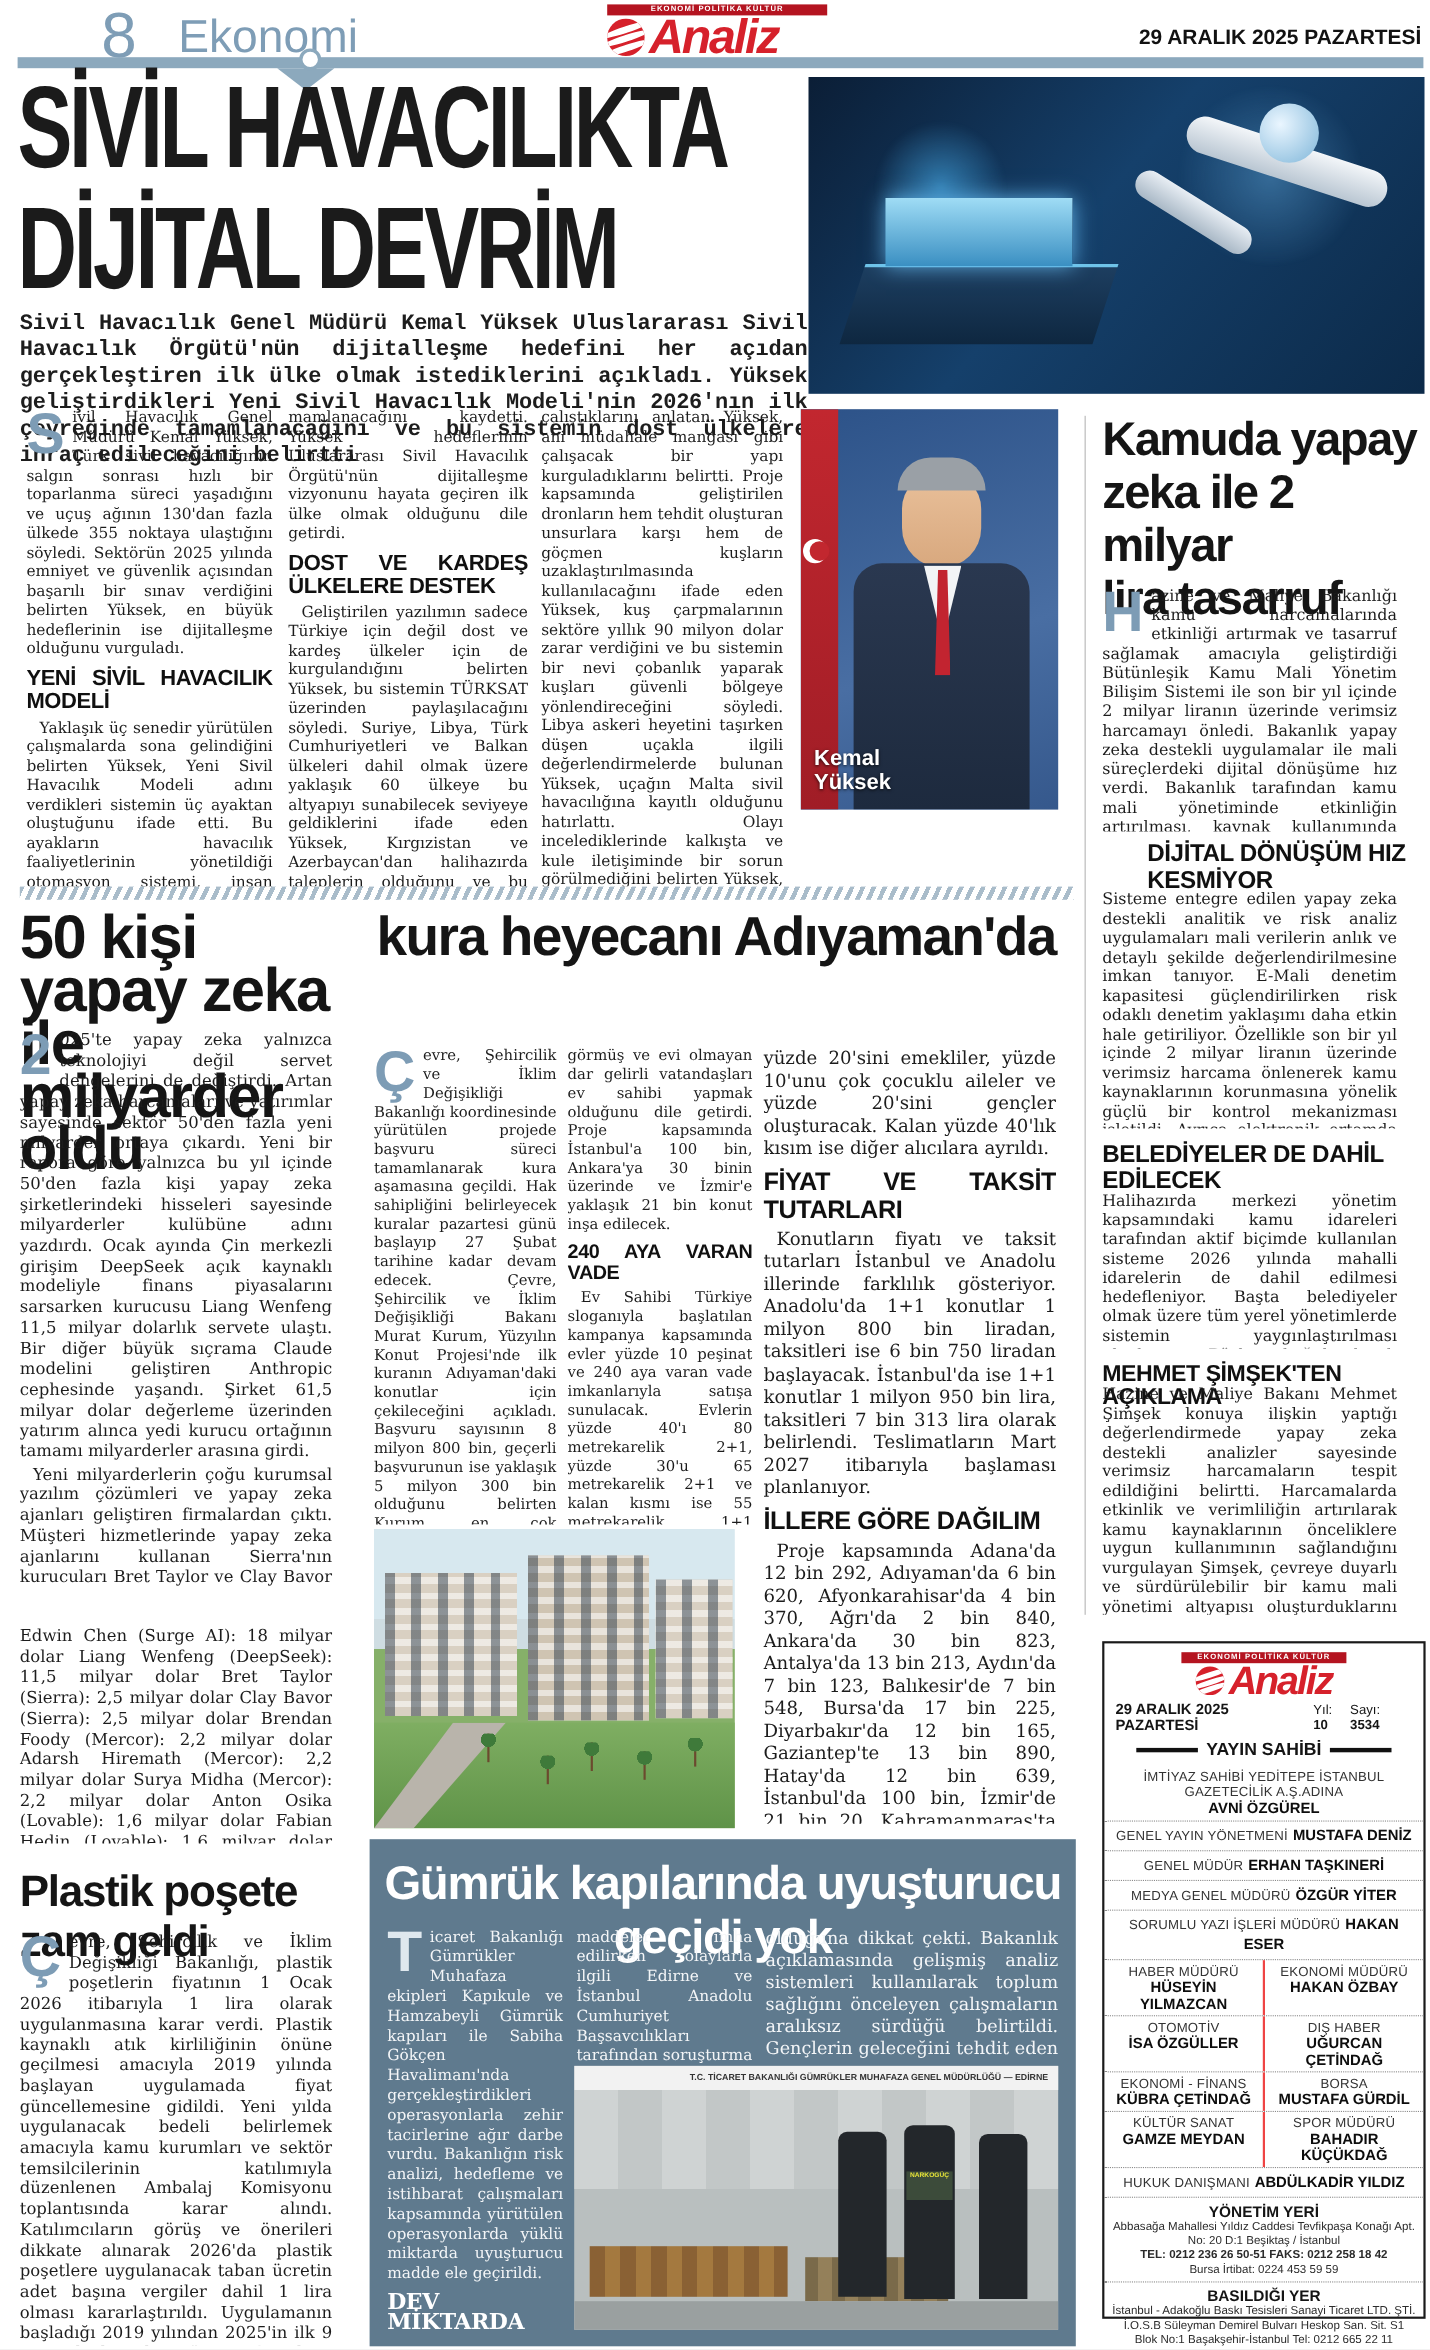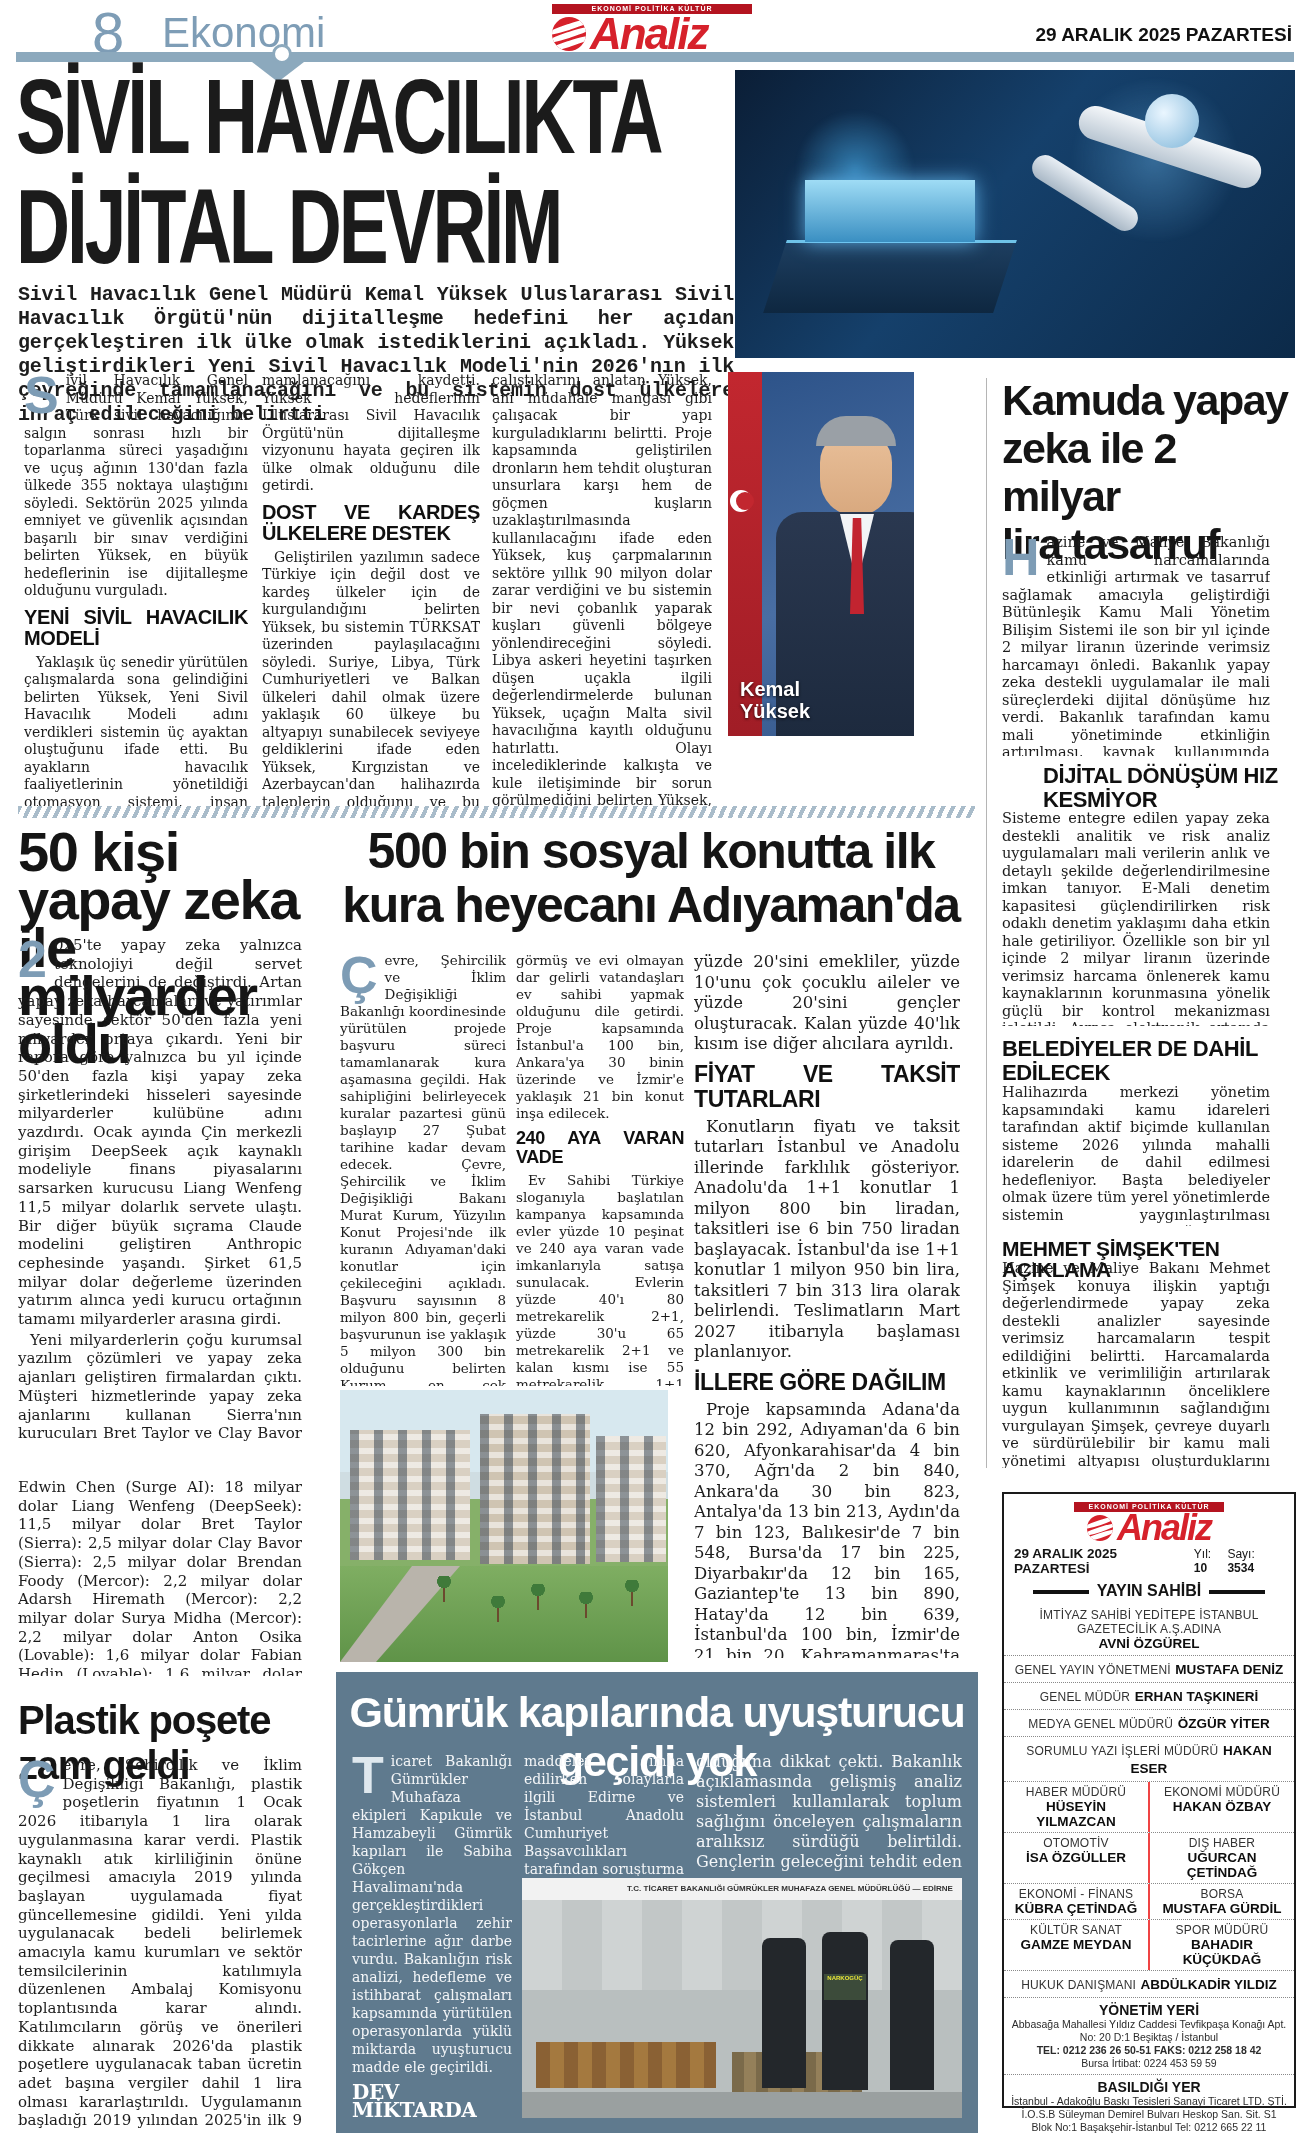--- a/index.html
+++ b/index.html
@@ -111,21 +111,21 @@
   <div class="abs bod colcut" style="left:262px;top:372px;width:218px;height:434px;">
     <p class="noind">mamlanacağını kaydetti. Yüksek hedeflerinin Uluslararası Sivil Havacılık Örgütü'nün dijitalleşme vizyonunu hayata geçiren ilk ülke olmak olduğunu dile getirdi.</p>
     <div class="h3">DOST VE KARDEŞ ÜLKELERE DESTEK</div>
     <p>Geliştirilen yazılımın sadece Türkiye için değil dost ve kardeş ülkeler için de kurgulandığını belirten Yüksek, bu sistemin TÜRKSAT üzerinden paylaşılacağını söyledi. Suriye, Libya, Türk Cumhuriyetleri ve Balkan ülkeleri dahil olmak üzere yaklaşık 60 ülkeye bu altyapıyı sunabilecek seviyeye geldiklerini ifade eden Yüksek, Kırgızistan ve Azerbaycan'dan halihazırda taleplerin olduğunu ve bu adımın Türkiye için önemli bir yumuşak güç unsuru oluşturduğunu vurguladı.</p>
 
   </div>
   <div class="abs bod colcut" style="left:492px;top:372px;width:220px;height:434px;">
     <p class="noind">çalıştıklarını anlatan Yüksek, ani müdahale mangası gibi çalışacak bir yapı kurguladıklarını belirtti. Proje kapsamında geliştirilen dronların hem tehdit oluşturan unsurlara karşı hem de göçmen kuşların uzaklaştırılmasında kullanılacağını ifade eden Yüksek, kuş çarpmalarının sektöre yıllık 90 milyon dolar zarar verdiğini ve bu sistemin bir nevi çobanlık yaparak kuşları güvenli bölgeye yönlendireceğini söyledi. Libya askeri heyetini taşırken düşen uçakla ilgili değerlendirmelerde bulunan Yüksek, uçağın Malta sivil havacılığına kayıtlı olduğunu hatırlattı. Olayı incelediklerinde kalkışta ve kule iletişiminde bir sorun görülmediğini belirten Yüksek, pilotun belli bir süreden sonra elektrik arızasından bahsettiğini aktardı. Son dakikalarda telsiz konuşmalarında cızırtı duyulduğunu ifade eden Yüksek, olayın kesin nedeninin kara kutu incelemesi sonucunda ortaya çıkacağını sözlerine ekledi.</p>
   </div>
 
-  <div class="abs kphoto" style="left:728px;top:372px;width:186px;height:364px;">
+  <div class="abs kphoto" style="left:728px;top:372px;width:234px;height:364px;">
     <div class="abs" style="left:0;top:0;width:34px;height:100%;background:linear-gradient(#c2272f,#a01d26);"></div>
     <div class="abs" style="left:8px;top:120px;width:18px;height:18px;border-radius:50%;background:#c2272f;box-shadow:-4px 0 0 2px #fff;"></div>
     <div class="abs" style="left:92px;top:58px;width:72px;height:86px;border-radius:36px 36px 40px 40px;background:linear-gradient(#e9c09a,#d8a87e);"></div>
     <div class="abs" style="left:88px;top:44px;width:80px;height:30px;border-radius:40px 40px 0 0;background:#9aa0a6;"></div>
     <div class="abs" style="left:48px;top:140px;width:160px;height:224px;background:linear-gradient(#2a3850,#1d2a3e);border-radius:26px 26px 0 0;"></div>
     <div class="abs" style="left:112px;top:142px;width:34px;height:70px;background:#f2f4f6;clip-path:polygon(0 0,100% 0,50% 100%);"></div>
     <div class="abs" style="left:122px;top:146px;width:14px;height:96px;background:#c22430;clip-path:polygon(20% 0,80% 0,100% 100%,0 100%);"></div>
     <div class="abs caption" style="left:12px;bottom:14px;">
       <div>Kemal</div>
       <div>Yüksek</div>
@@ -170,21 +170,20 @@
   <div class="abs bod colcut" style="left:18px;top:1478px;width:284px;height:198px;font-size:15px;line-height:18.7px;">
     <p class="noind">Edwin Chen (Surge AI): 18 milyar dolar Liang Wenfeng (DeepSeek): 11,5 milyar dolar Bret Taylor (Sierra): 2,5 milyar dolar Clay Bavor (Sierra): 2,5 milyar dolar Brendan Foody (Mercor): 2,2 milyar dolar Adarsh Hiremath (Mercor): 2,2 milyar dolar Surya Midha (Mercor): 2,2 milyar dolar Anton Osika (Lovable): 1,6 milyar dolar Fabian Hedin (Lovable): 1,6 milyar dolar Lucy Guo (Scale AI): 1,4 milyar dolar Michael Truell (Anysphere): 1,3 milyar dolar Mati Staniszewski (ElevenLabs): 1,1 milyar dolar Piotr Dabkowski (ElevenLabs): 1,1 milyar dolar.</p>
   </div>
 
   <div class="abs" style="left:18px;top:1698px;width:300px;font-weight:700;font-size:40px;letter-spacing:-1.2px;color:#151515;">Plastik poşete zam geldi</div>
   <div class="abs bod colcut" style="left:18px;top:1756px;width:284px;height:376px;font-size:15px;line-height:18.7px;">
     <p class="noind"><span class="dc">Ç</span><span>evre, Şehircilik ve İklim Değişikliği Bakanlığı, plastik poşetlerin fiyatının 1 Ocak 2026 itibarıyla 1 lira olarak uygulanmasına karar verdi. Plastik kaynaklı atık kirliliğinin önüne geçilmesi amacıyla 2019 yılında başlayan uygulamada fiyat güncellemesine gidildi. Yeni yılda uygulanacak bedeli belirlemek amacıyla kamu kurumları ve sektör temsilcilerinin katılımıyla düzenlenen Ambalaj Komisyonu toplantısında karar alındı. Katılımcıların görüş ve önerileri dikkate alınarak 2026'da plastik poşetlere uygulanacak taban ücretin adet başına vergiler dahil 1 lira olması kararlaştırıldı. Uygulamanın başladığı 2019 yılından 2025'in ilk 9 ayına kadar olan süreçte 2 milyon 844 bin ton plastik atığın oluşumu engellendi. Bu azalmayla plastik ham madde ithalinin önüne geçilerek yaklaşık 28 milyar lira tasarruf sağlandı. Ayrıca 167 bin ton sera gazı emisyon salımı engellenerek sıfır atık hedeflerine katkıda bulunuldu.</span></p>
   </div>
 
   <div class="abs" style="left:340px;top:824px;width:622px;text-align:center;font-weight:700;font-size:50px;line-height:54px;letter-spacing:-1.5px;color:#151515;">
-    <div>500 bin sosyal konutta ilk</div>
     <div>kura heyecanı Adıyaman'da</div>
   </div>
   <div class="abs bod colcut" style="left:340px;top:952px;width:166px;height:434px;font-size:13.5px;line-height:17px;">
     <p class="noind"><span class="dc">Ç</span><span>evre, Şehircilik ve İklim Değişikliği Bakanlığı koordinesinde yürütülen projede başvuru süreci tamamlanarak kura aşamasına geçildi. Hak sahipliğini belirleyecek kuralar pazartesi günü başlayıp 27 Şubat tarihine kadar devam edecek. Çevre, Şehircilik ve İklim Değişikliği Bakanı Murat Kurum, Yüzyılın Konut Projesi'nde ilk kuranın Adıyaman'daki konutlar için çekileceğini açıkladı. Başvuru sayısının 8 milyon 800 bin, geçerli başvurunun ise yaklaşık 5 milyon 300 bin olduğunu belirten Kurum, en çok başvurunun İstanbul, Ankara ve İzmir'den geldiğini ifade etti.</span></p>
 
   </div>
   <div class="abs bod colcut" style="left:516px;top:952px;width:168px;height:434px;font-size:13.5px;line-height:17px;">
     <p class="noind">görmüş ve evi olmayan dar gelirli vatandaşları ev sahibi yapmak olduğunu dile getirdi. Proje kapsamında İstanbul'a 100 bin, Ankara'ya 30 binin üzerinde ve İzmir'e yaklaşık 21 bin konut inşa edilecek.</p>
     <div class="h3" style="font-size:18px;line-height:19px;">240 AYA VARAN VADE</div>
     <p>Ev Sahibi Türkiye sloganıyla başlatılan kampanya kapsamında evler yüzde 10 peşinat ve 240 aya varan vade imkanlarıyla satışa sunulacak. Evlerin yüzde 40'ı 80 metrekarelik 2+1, yüzde 30'u 65 metrekarelik 2+1 ve kalan kısmı ise 55 metrekarelik 1+1 konutlardan oluşacak. Konutlar yatay mimari esas alınarak geleneksel dokuya uygun şekilde tasarlanacak. Projede toplam konutun beşte biri İstanbul'da inşa edilecek.</p>

